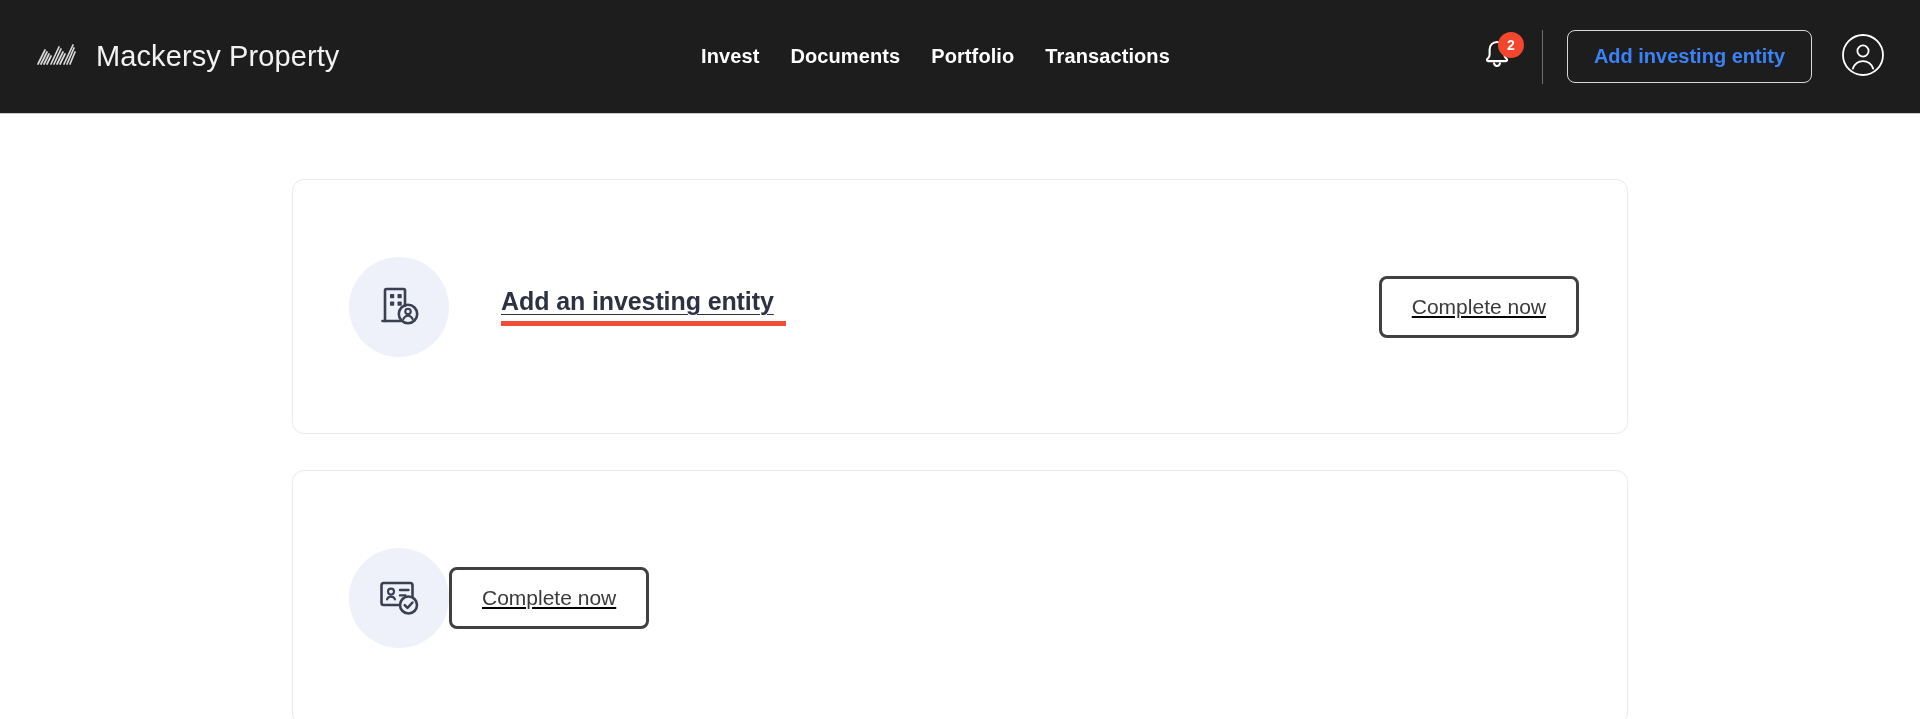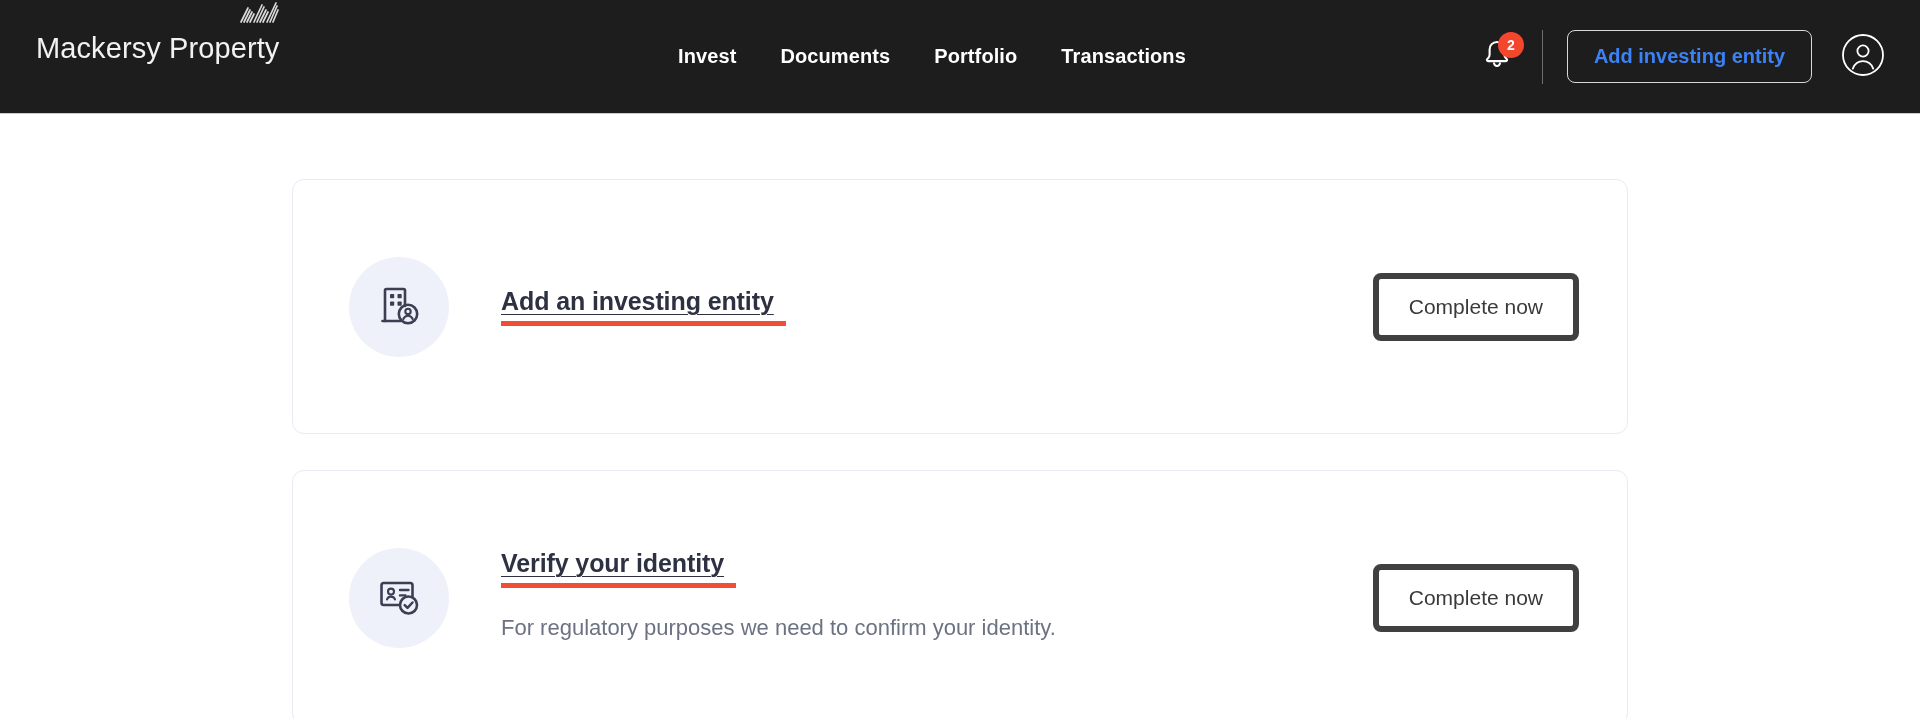--- a/index.html
+++ b/index.html
@@ -14,44 +14,43 @@
   .header {
     position:relative;
     height:113px;
     background:#1d1d1d;
     display:flex;
     align-items:center;
     box-shadow:0 1px 0 #c9c9c9;
   }
   .brand {
     display:flex;
-    align-items:flex-end;
-    gap:2px;
+    align-items:center;
+    gap:20px;
     margin-left:36px;
     height:100%;
     cursor:pointer;
-    flex-direction:column;
   }
   .brand-mark { display:block; }
   .brand-name {
     color:#f2f2f2;
     font-size:29px;
     font-weight:400;
     letter-spacing:0.1px;
     white-space:nowrap;
   }
 
   .nav {
     position:absolute;
-    left:678px;
+    left:701px;
     top:0;
     height:100%;
     display:flex;
     align-items:center;
-    gap:44px;
+    gap:31px;
   }
   .nav-item {
     color:#ffffff;
     font-size:20px;
     font-weight:700;
     letter-spacing:0.1px;
     cursor:pointer;
     white-space:nowrap;
   }
 
@@ -119,20 +118,21 @@
     gap:36px;
   }
   .card {
     border:1px solid #e9eaf4;
     border-radius:12px;
     background:#ffffff;
     display:flex;
     align-items:center;
     padding:0 48px 0 56px;
     min-height:255px;
+    text-decoration:underline;
   }
   .card-icon {
     flex:0 0 auto;
     width:100px; height:100px;
     border-radius:50%;
     background:#eef1fa;
     display:flex;
     align-items:center;
     justify-content:center;
   }
@@ -159,21 +159,21 @@
   }
   .card-desc {
     margin-top:22px;
     color:#6d7283;
     font-size:22px;
     line-height:1.62;
     max-width:830px;
   }
   .btn-outline-light {
     flex:0 0 auto;
-    border:6px solid #404040;
+    border:3px solid #404040;
     border-radius:8px;
     background:#ffffff;
     color:#3a3a3a;
     font-size:21px;
     font-weight:400;
     padding:16px 30px;
     cursor:pointer;
     white-space:nowrap;
     font-family:"Liberation Sans", sans-serif;
   }
@@ -271,21 +271,17 @@
           <svg width="46" height="46" viewBox="0 0 46 46" fill="none">
             <rect x="5.5" y="10" width="31" height="22" rx="2.2" stroke="#3b3f51" stroke-width="2.6"></rect>
             <circle cx="15" cy="18.6" r="3" stroke="#3b3f51" stroke-width="2.1"></circle>
             <path d="M11 26.4c.7-1.8 2.2-2.8 4-2.8s3.3 1 4 2.8" stroke="#3b3f51" stroke-width="2.1" stroke-linecap="round"></path>
             <path d="M24 17h8.5M24 22.4h5.5" stroke="#3b3f51" stroke-width="2.4" stroke-linecap="round"></path>
             <circle cx="32.5" cy="32" r="8.5" fill="#eef1fa" stroke="#3b3f51" stroke-width="2.6"></circle>
             <path d="M28.7 32.1l2.8 2.8 5-5.4" stroke="#3b3f51" stroke-width="2.5" stroke-linecap="round" stroke-linejoin="round"></path>
           </svg>
         </span>
       </div>
-      <div class="card-body">
-        <div class="card-title">Verify your identity</div>
-        <div class="card-desc">For regulatory purposes we need to confirm your identity.</div>
-      </div>
       <button class="btn-outline-light">Complete now</button>
     </div>
 
   </div>
 </div>
 
 </body></html>

